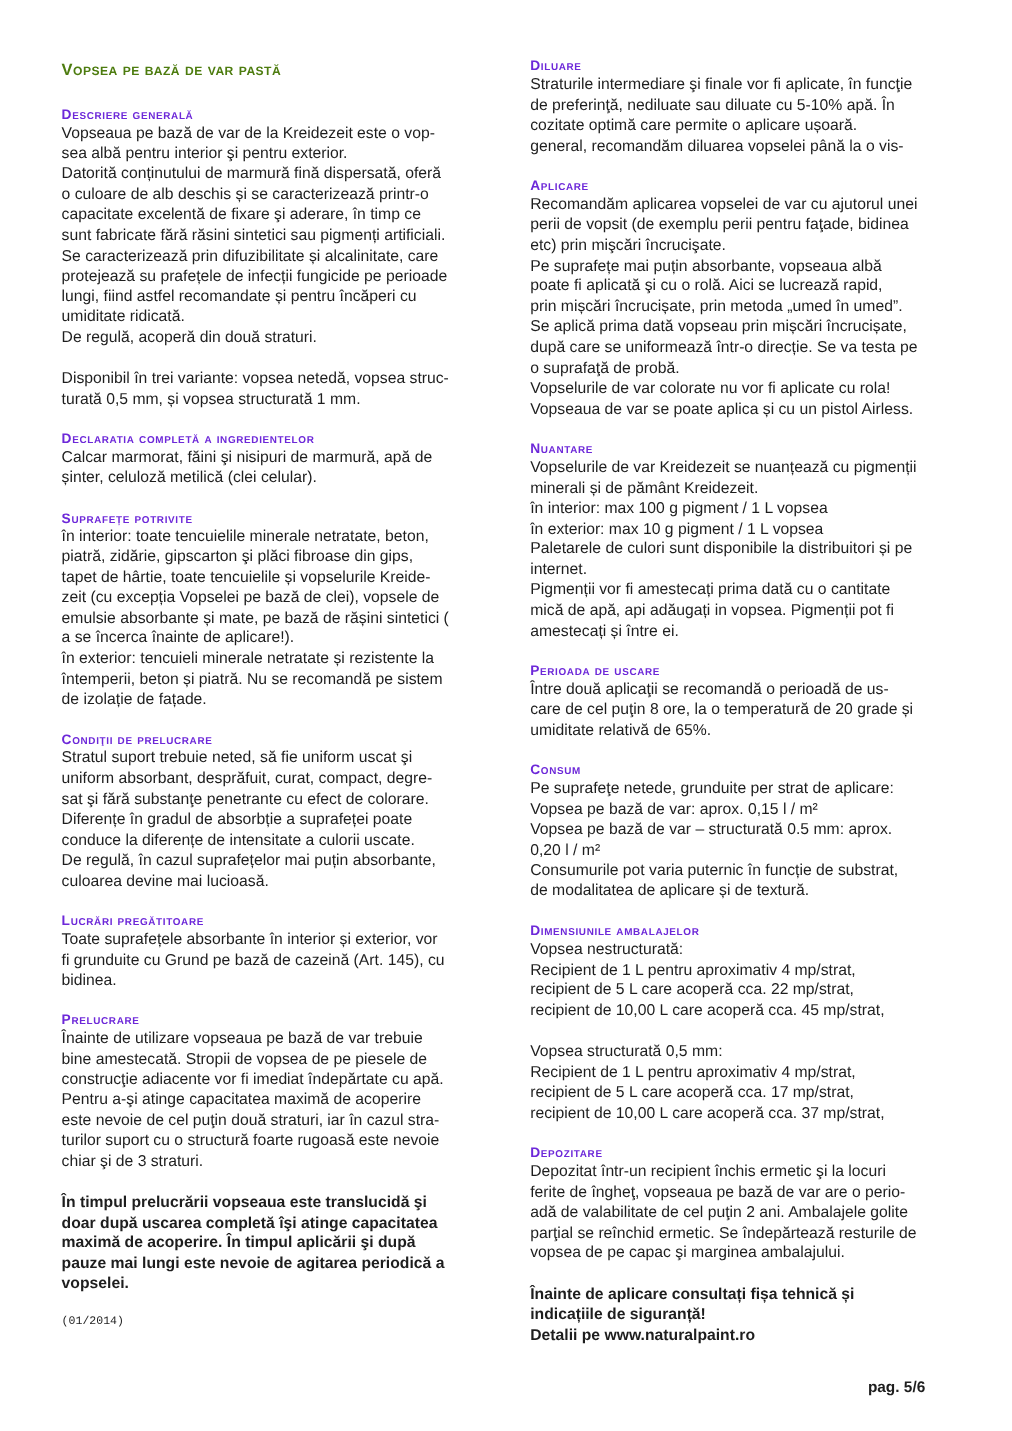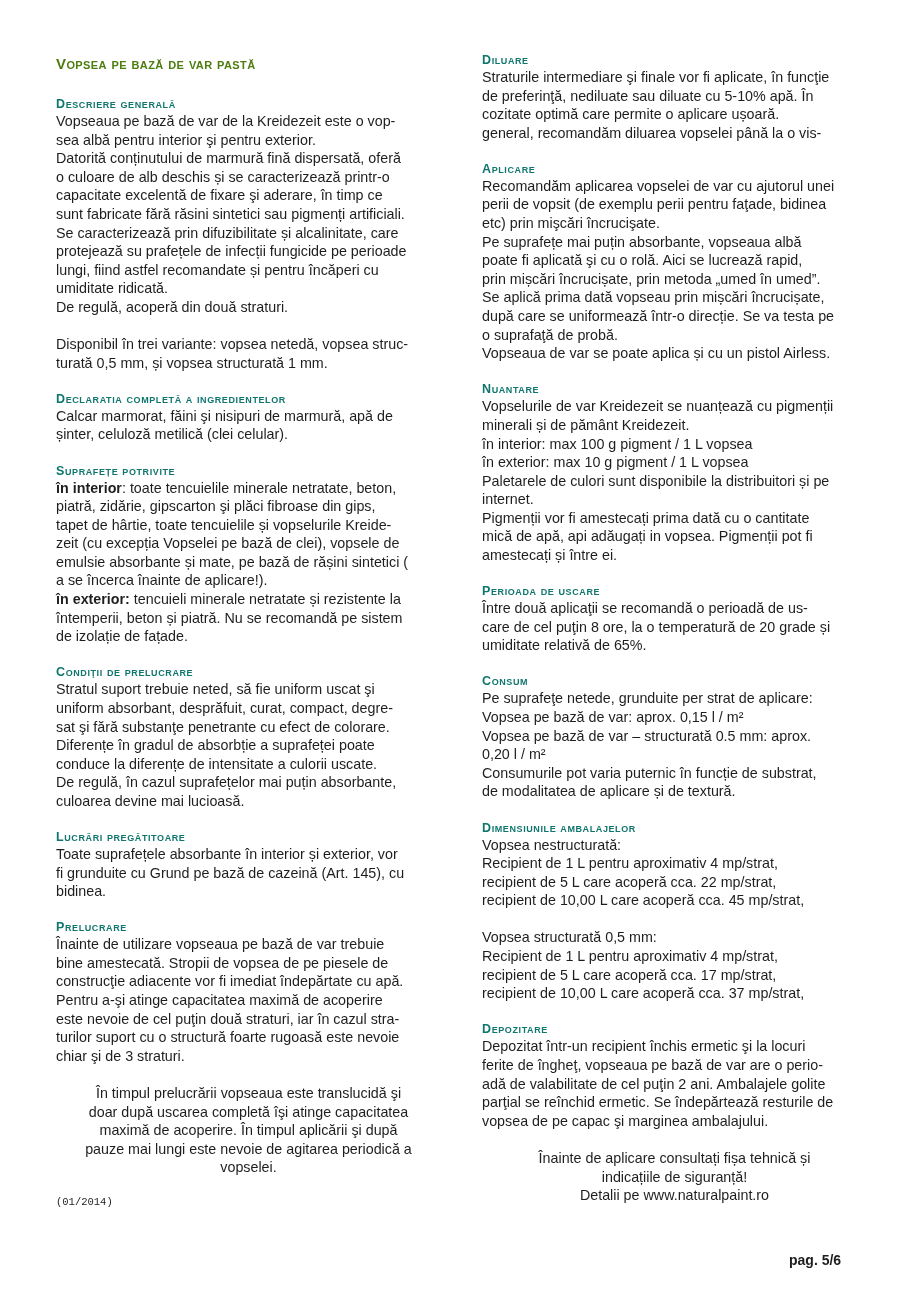--- a/index.html
+++ b/index.html
@@ -10,26 +10,26 @@
   .col { position: absolute; top: 52px; width: 385px; }
   .col-left { left: 56px; }
   .col-right { left: 482px; width: 385px; }
   .title {
     color: #4d7c0f; font-weight: bold; font-size: 15px; font-variant: small-caps;
     letter-spacing: 0.4px; margin: 2px 0 22px 0; line-height: 20px;
   }
   .section { margin-bottom: 18.5px; }
   .heading {
     font-weight: bold; font-size: 12.5px; font-variant: small-caps; letter-spacing: 0.6px;
-    line-height: 16px; margin: 0; color: #0f766e;
+    line-height: 16px; margin: 0; color: #6d28d9;
   }
   .line { font-size: 14.3px; line-height: 18.6px; white-space: nowrap; margin: 0; }
-  .line.bold { font-weight: normal; text-align: center; }
+  .line.bold { font-weight: bold; }
   .blank { height: 18.6px; }
-  .b { font-weight: bold; }
+  .b { font-weight: normal; }
   .date { font-size: 10.5px; margin-top: 4px; font-family: Liberation Mono, monospace; }
   .page-num {
     position: absolute; left: 789px; top: 1252px; font-size: 14px; font-weight: bold;
   }
 </style>
 </head>
 <body>
 
 <div class="col col-left">
   <div class="title">Vopsea pe bază de var pastă</div>
@@ -117,20 +117,21 @@
         <div class="heading">Aplicare</div>
         <div class="line">Recomandăm aplicarea vopselei de var cu ajutorul unei</div>
         <div class="line">perii de vopsit (de exemplu perii pentru faţade, bidinea</div>
         <div class="line">etc) prin mişcări încrucişate.</div>
         <div class="line">Pe suprafețe mai puțin absorbante, vopseaua albă</div>
         <div class="line">poate fi aplicată şi cu o rolă. Aici se lucrează rapid,</div>
         <div class="line">prin mișcări încrucișate, prin metoda „umed în umed”.</div>
         <div class="line">Se aplică prima dată vopseau prin mișcări încrucișate,</div>
         <div class="line">după care se uniformează într-o direcție. Se va testa pe</div>
         <div class="line">o suprafaţă de probă.</div>
+        <div class="line">Vopselurile de var colorate nu vor fi aplicate cu rola!</div>
         <div class="line">Vopseaua de var se poate aplica și cu un pistol Airless.</div>
       </div>
       <div class="section">
         <div class="heading">Nuantare</div>
         <div class="line">Vopselurile de var Kreidezeit se nuanțează cu pigmenții</div>
         <div class="line">minerali și de pământ Kreidezeit.</div>
         <div class="line">în interior: max 100 g pigment / 1 L vopsea</div>
         <div class="line">în exterior: max 10 g pigment / 1 L vopsea</div>
         <div class="line">Paletarele de culori sunt disponibile la distribuitori și pe</div>
         <div class="line">internet.</div>

